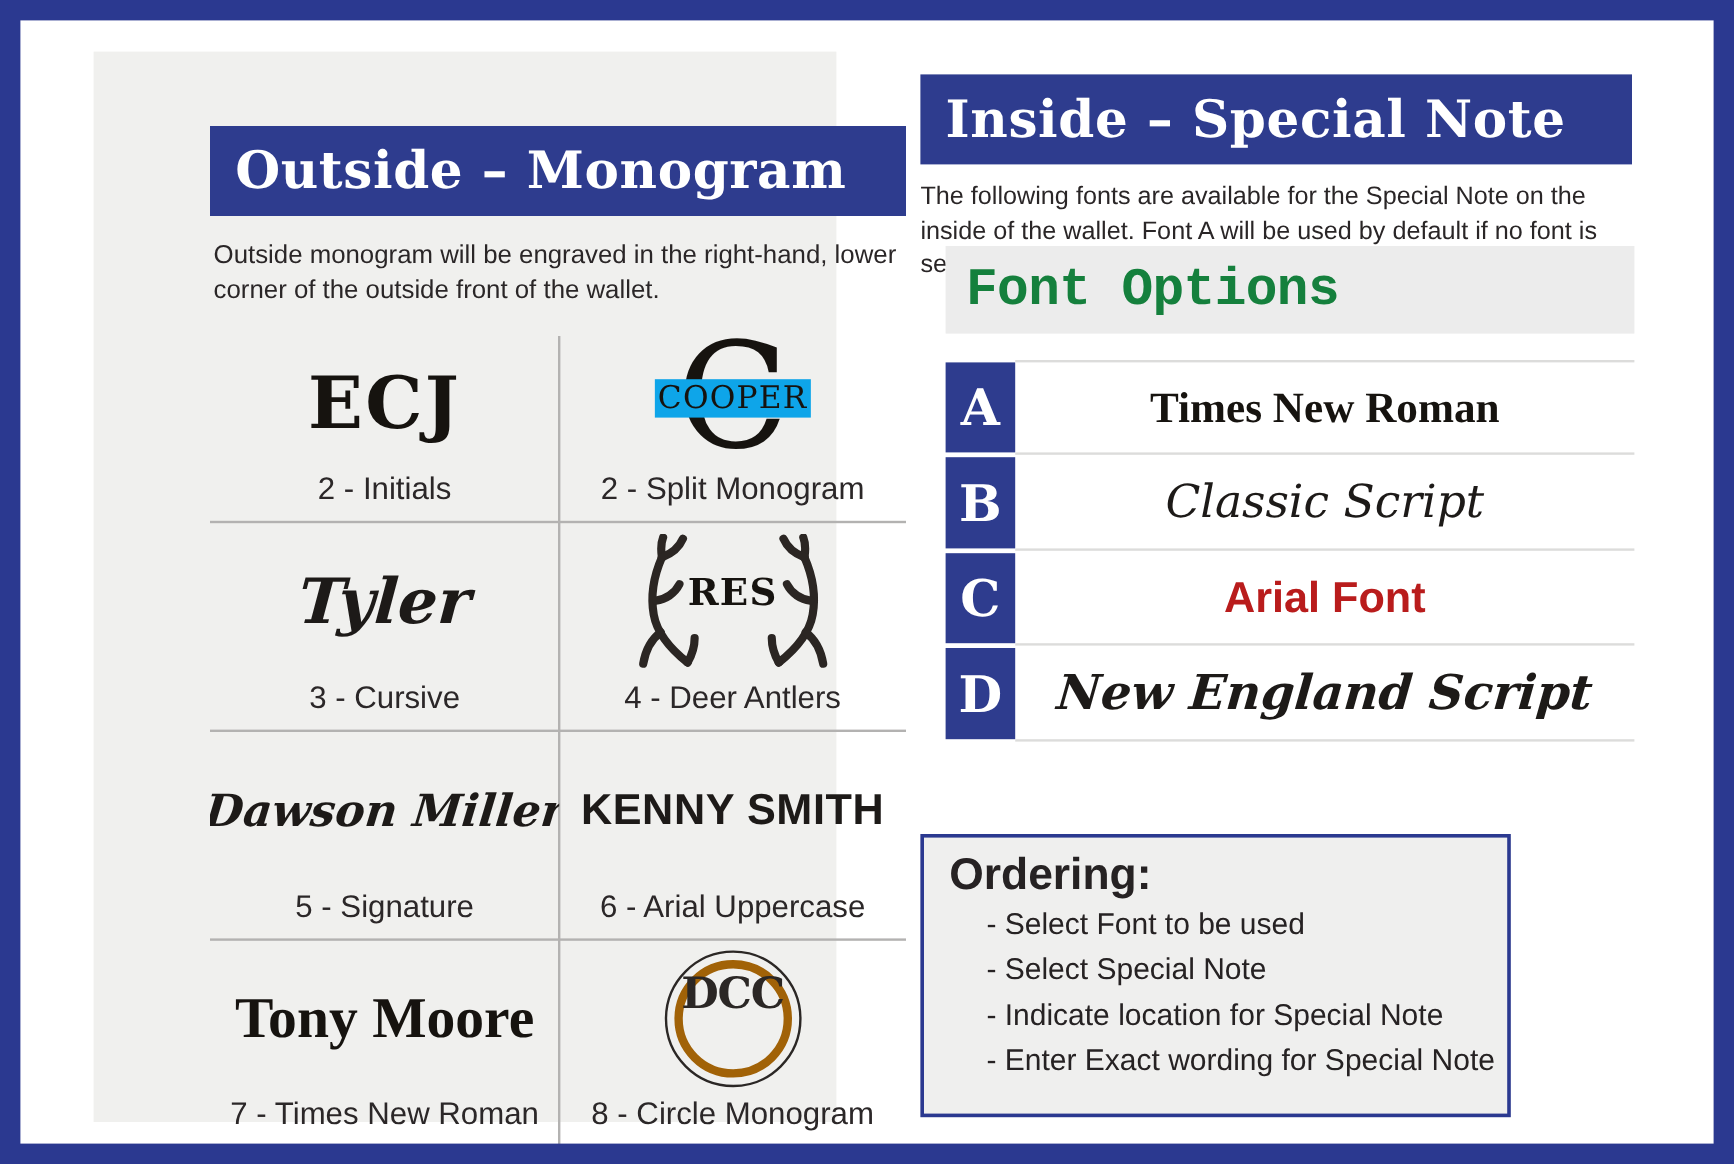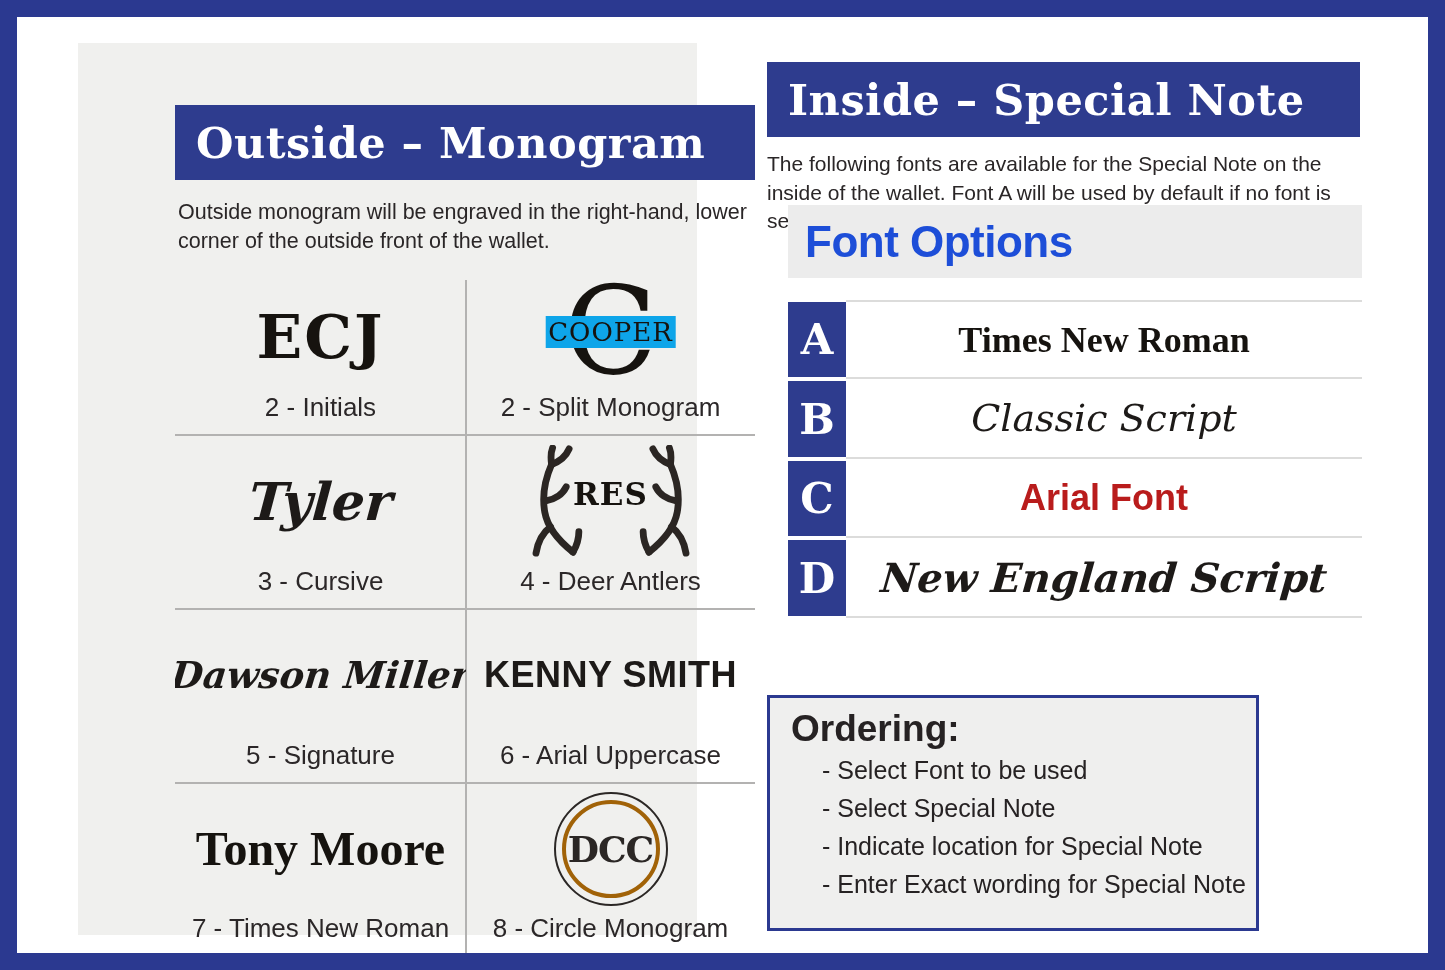--- a/index.html
+++ b/index.html
@@ -98,41 +98,41 @@
   }
   .ex-times {
     font-family:"Liberation Serif", serif; font-weight:bold;
     font-size:48px; color:#16130f; white-space:nowrap;
   }
   .circle-mono {
     width:114px; height:114px; border:2px solid #2b2725; border-radius:50%;
     display:flex; align-items:center; justify-content:center;
   }
   .circle-mono .inner-ring {
-    width:98px; height:98px; border:4px solid #a16207; border-radius:50%;
-    display:flex; align-items:center; justify-content:center;
+    width:98px; height:98px; border:7px solid #a16207; border-radius:50%;
+    display:flex; justify-content:center;
   }
   .circle-mono .mono-text {
     font-family:"DejaVu Serif", serif; font-weight:bold; font-size:36px;
     color:#2b2725; letter-spacing:-1px;
   }
 
   
   .rp-header { left:767px; top:62px; width:593px; height:75px; }
   .rp-desc {
     position:absolute; left:767px; top:150px; width:600px;
     font-size:21px; line-height:1.36; color:#2a2627;
   }
   .font-options-band {
     position:absolute; left:788px; top:205px; width:574px; height:73px;
     background:#ececec; display:flex; align-items:center; padding-left:17px;
   }
   .font-options-band .fo-title {
-    font-family:Liberation Sans, sans-serif; font-weight:bold;
-    font-size:44px; color:#1d4ed8; letter-spacing:-.5px;
+    font-family:Liberation Mono, monospace; font-weight:bold;
+    font-size:44px; color:#15803d; letter-spacing:-.5px;
   }
   .font-table {
     position:absolute; left:788px; top:300px; width:574px;
   }
   .font-row { display:flex; align-items:stretch; }
   .font-row .letter-sq {
     width:58px; margin:2px 0; background:#2e3c8e;
     display:flex; align-items:center; justify-content:center; flex:0 0 58px;
   }
   .font-row .letter-sq span {

